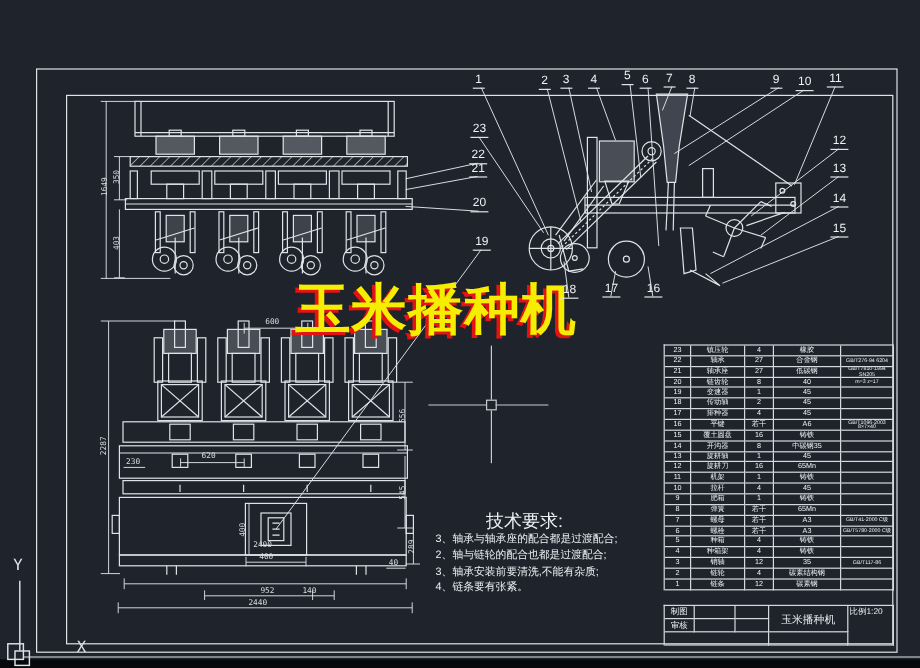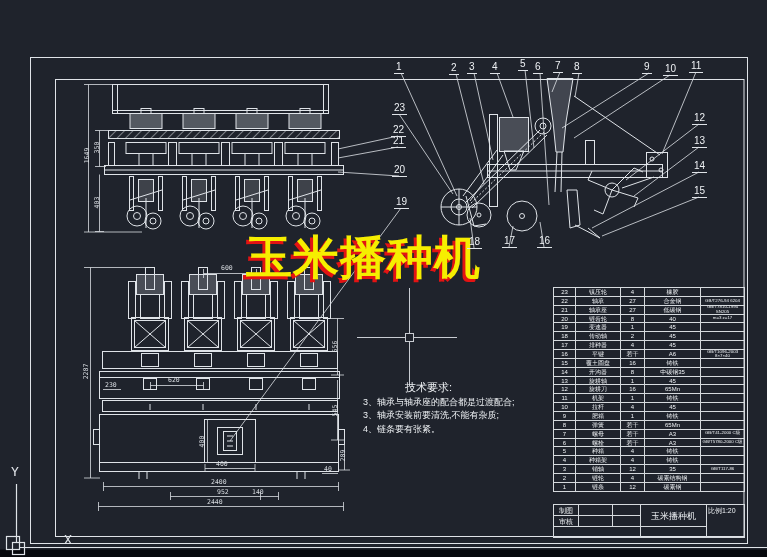--- a/index.html
+++ b/index.html
@@ -27,21 +27,21 @@
     padding:0 2px 1px 2px;
   }
   .watermark{
     position:absolute;left:246px;top:234px;font-size:46px;line-height:1;
     font-weight:bold;letter-spacing:1px;white-space:nowrap;
   }
   .techreq{
     position:absolute;left:363px;top:381px;width:205px;color:var(--txt);
     font-size:9px;line-height:13.5px;white-space:nowrap;
   }
-  .techreq .hd{font-size:11px;margin-left:42px;margin-bottom:1px;}
+  .techreq .hd{font-size:15px;margin-left:42px;margin-bottom:1px;margin-top:47px;}
   
   .ptable,.phead,.tblock{
     position:absolute;left:553px;width:191px;display:grid;
     grid-template-columns:22px 45px 24px 56px 44px;
     border-top:1px solid var(--tln);border-left:1px solid var(--tln);
     color:var(--txt);
   }
   .ptable{top:287px;grid-auto-rows:8.87px;}
   .ptable .c{
     border-right:1px solid var(--tln);border-bottom:1px solid var(--tln);
@@ -332,20 +332,21 @@
         <line x1="309" y1="404" x2="309" y2="410"></line>
       </g>
   </svg>
 
   <div class="watermark" style="color: rgb(246, 238, 0); text-shadow: rgb(227, 19, 19) -3px 3px 0px;">玉米播种机</div>
 
   <div class="techreq">
     <div class="hd">技术要求:</div>
     <div id="techreq-items">
         <div>3、轴承与轴承座的配合都是过渡配合;</div>
+        <div>2、轴与链轮的配合也都是过渡配合;</div>
         <div>3、轴承安装前要清洗,不能有杂质;</div>
         <div>4、链条要有张紧。</div>
       </div>
   </div>
 
   <div class="ptable" id="ptable">
       <div class="c">23</div>
       <div class="c">镇压轮</div>
       <div class="c">4</div>
       <div class="c">橡胶</div>
@@ -510,18 +511,18 @@
       <span class="dim" style="left: 221px; top: 265px;">600</span>
       <span class="dim rot" style="left: 79px; top: 368px;">2287</span>
       <span class="dim" style="left: 168px; top: 377px;">620</span>
       <span class="dim" style="left: 105px; top: 382px;">230</span>
       <span class="dim rot" style="left: 197px; top: 438px;">400</span>
       <span class="dim" style="left: 216px; top: 461px;">400</span>
       <span class="dim rot" style="left: 330px; top: 343px;">556</span>
       <span class="dim rot" style="left: 330px; top: 407px;">545</span>
       <span class="dim rot" style="left: 338px; top: 452px;">289</span>
       <span class="dim" style="left: 324px; top: 466px;">40</span>
-      <span class="dim" style="left: 211px; top: 479px;">2400</span>
+      <span class="dim" style="left: 211px; top: 451px;">2400</span>
       <span class="dim" style="left: 217px; top: 489px;">952</span>
       <span class="dim" style="left: 252px; top: 489px;">140</span>
       <span class="dim" style="left: 207px; top: 499px;">2440</span>
     </div>
 </div>
 
 </body></html>

